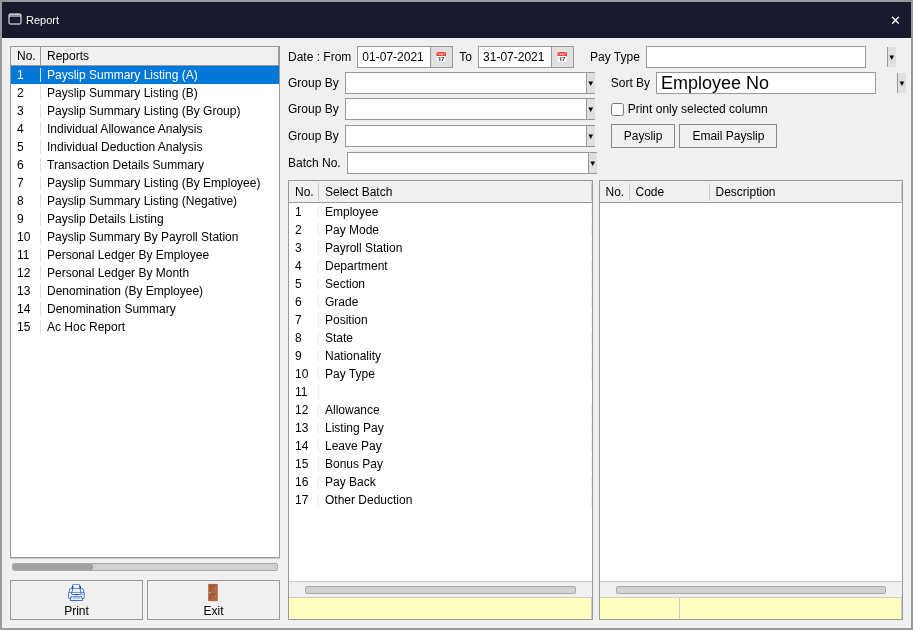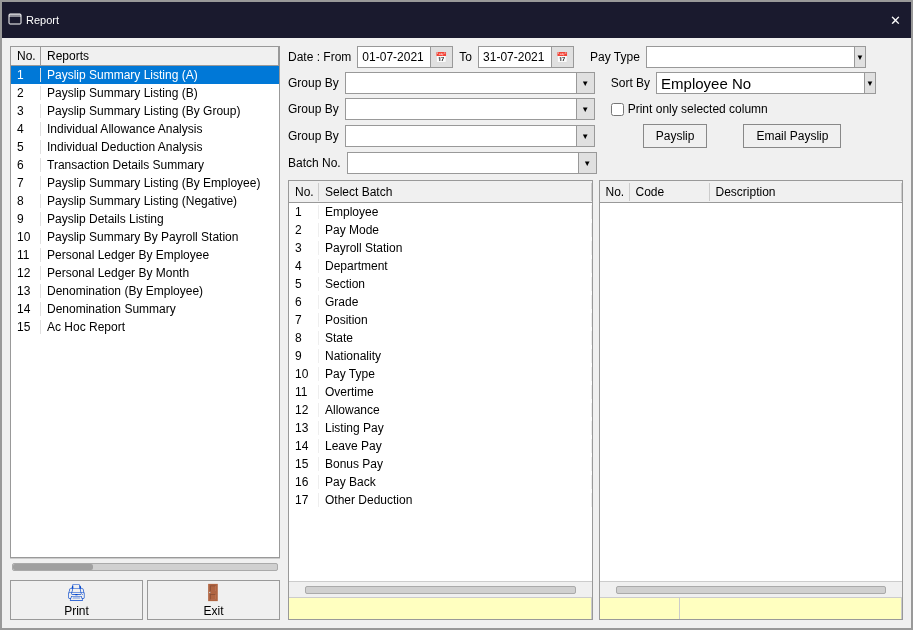--- a/index.html
+++ b/index.html
@@ -194,21 +194,21 @@
       border: 1px solid #999;
       background: white;
       height: 22px;
       width: 180px;
     }
     .combo-input {
       flex: 1;
       border: none;
       outline: none;
       padding: 0 4px;
-      font-size: 15px;
+      font-size: 18px;
       height: 100%;
       background: transparent;
     }
     .combo-btn {
       width: 18px;
       height: 100%;
       background: #e0e0e0;
       border-left: 1px solid #999;
       cursor: pointer;
       display: flex;
@@ -233,21 +233,20 @@
       display: flex;
       gap: 4px;
     }
     .action-btn {
       height: 24px;
       padding: 0 12px;
       background: #f0f0f0;
       border: 1px solid #888;
       cursor: pointer;
       font-size: 12px;
-      margin-left: 32px;
     }
 
     
     .tables-area {
       display: flex;
       flex: 1;
       gap: 6px;
       overflow: hidden;
     }
     .filter-table {
@@ -546,21 +545,20 @@
               <div class="table-row">
       <div class="td no">9</div>
       <div class="td filter">Nationality</div>
     </div>
               <div class="table-row">
       <div class="td no">10</div>
       <div class="td filter">Pay Type</div>
     </div>
               <div class="table-row">
       <div class="td no">11</div>
-      <div class="td filter">Overtime</div>
     </div>
               <div class="table-row">
       <div class="td no">12</div>
       <div class="td filter">Allowance</div>
     </div>
               <div class="table-row">
       <div class="td no">13</div>
       <div class="td filter">Listing Pay</div>
     </div>
               <div class="table-row">

